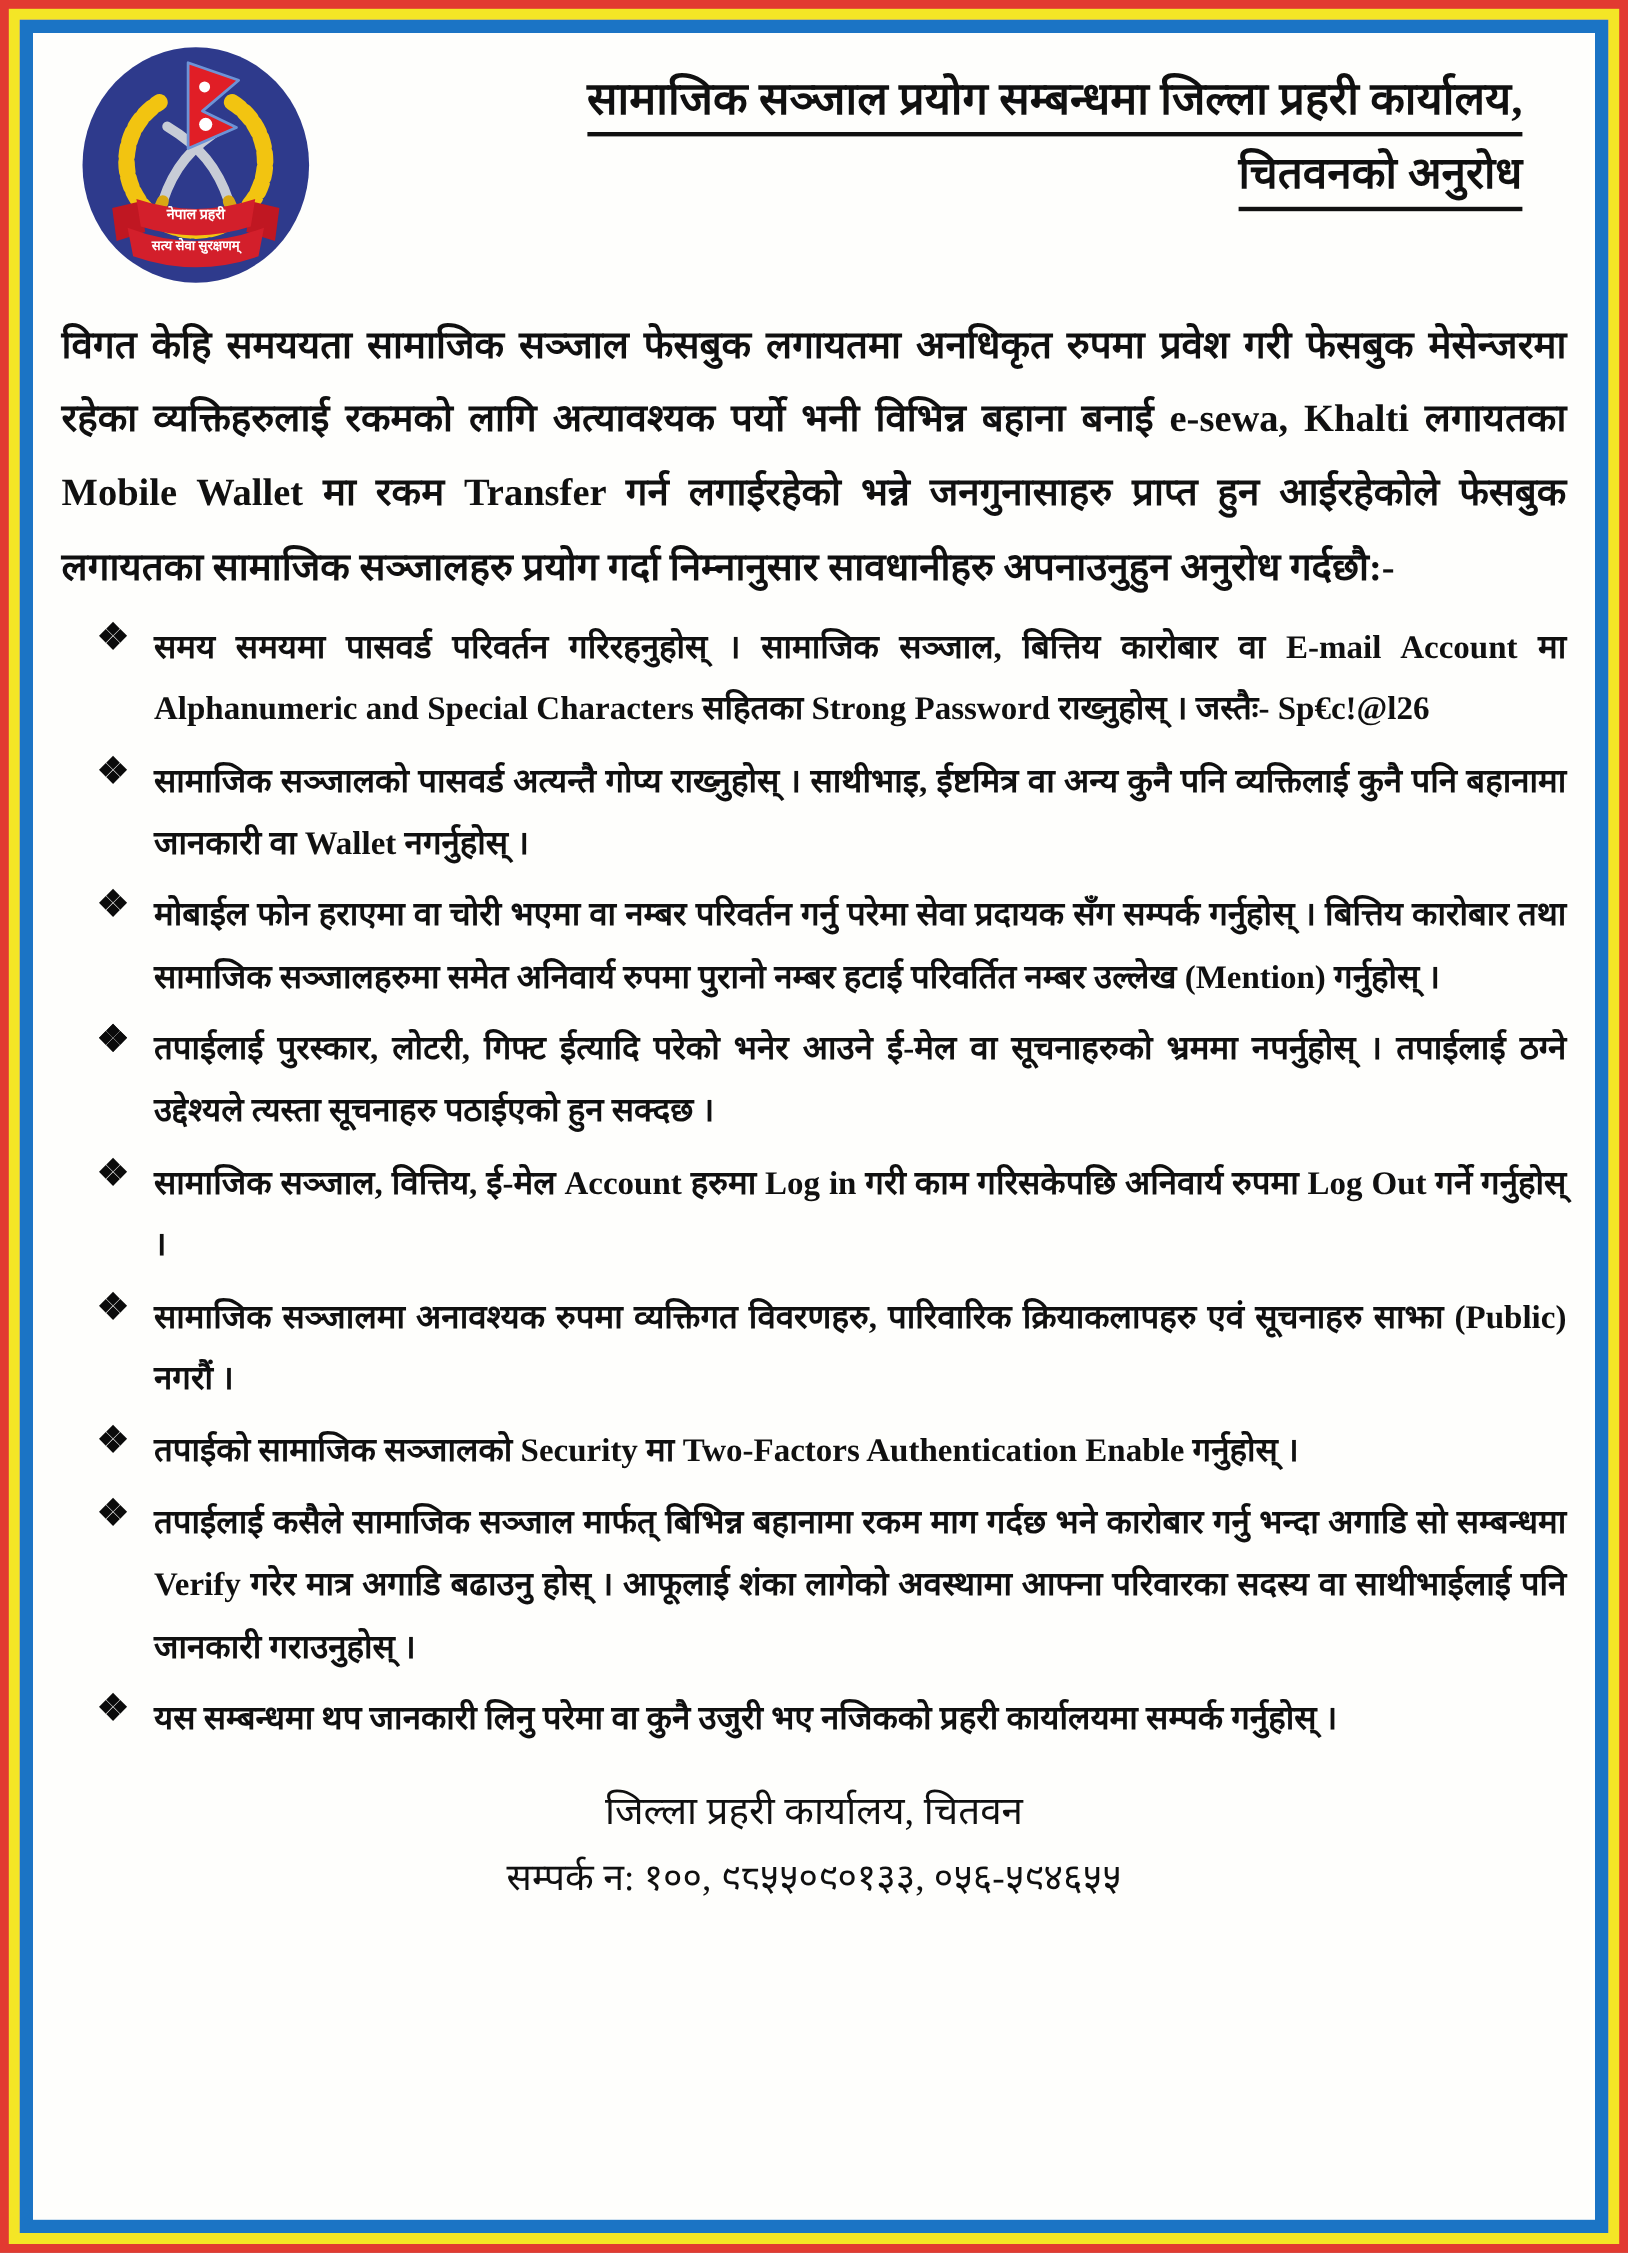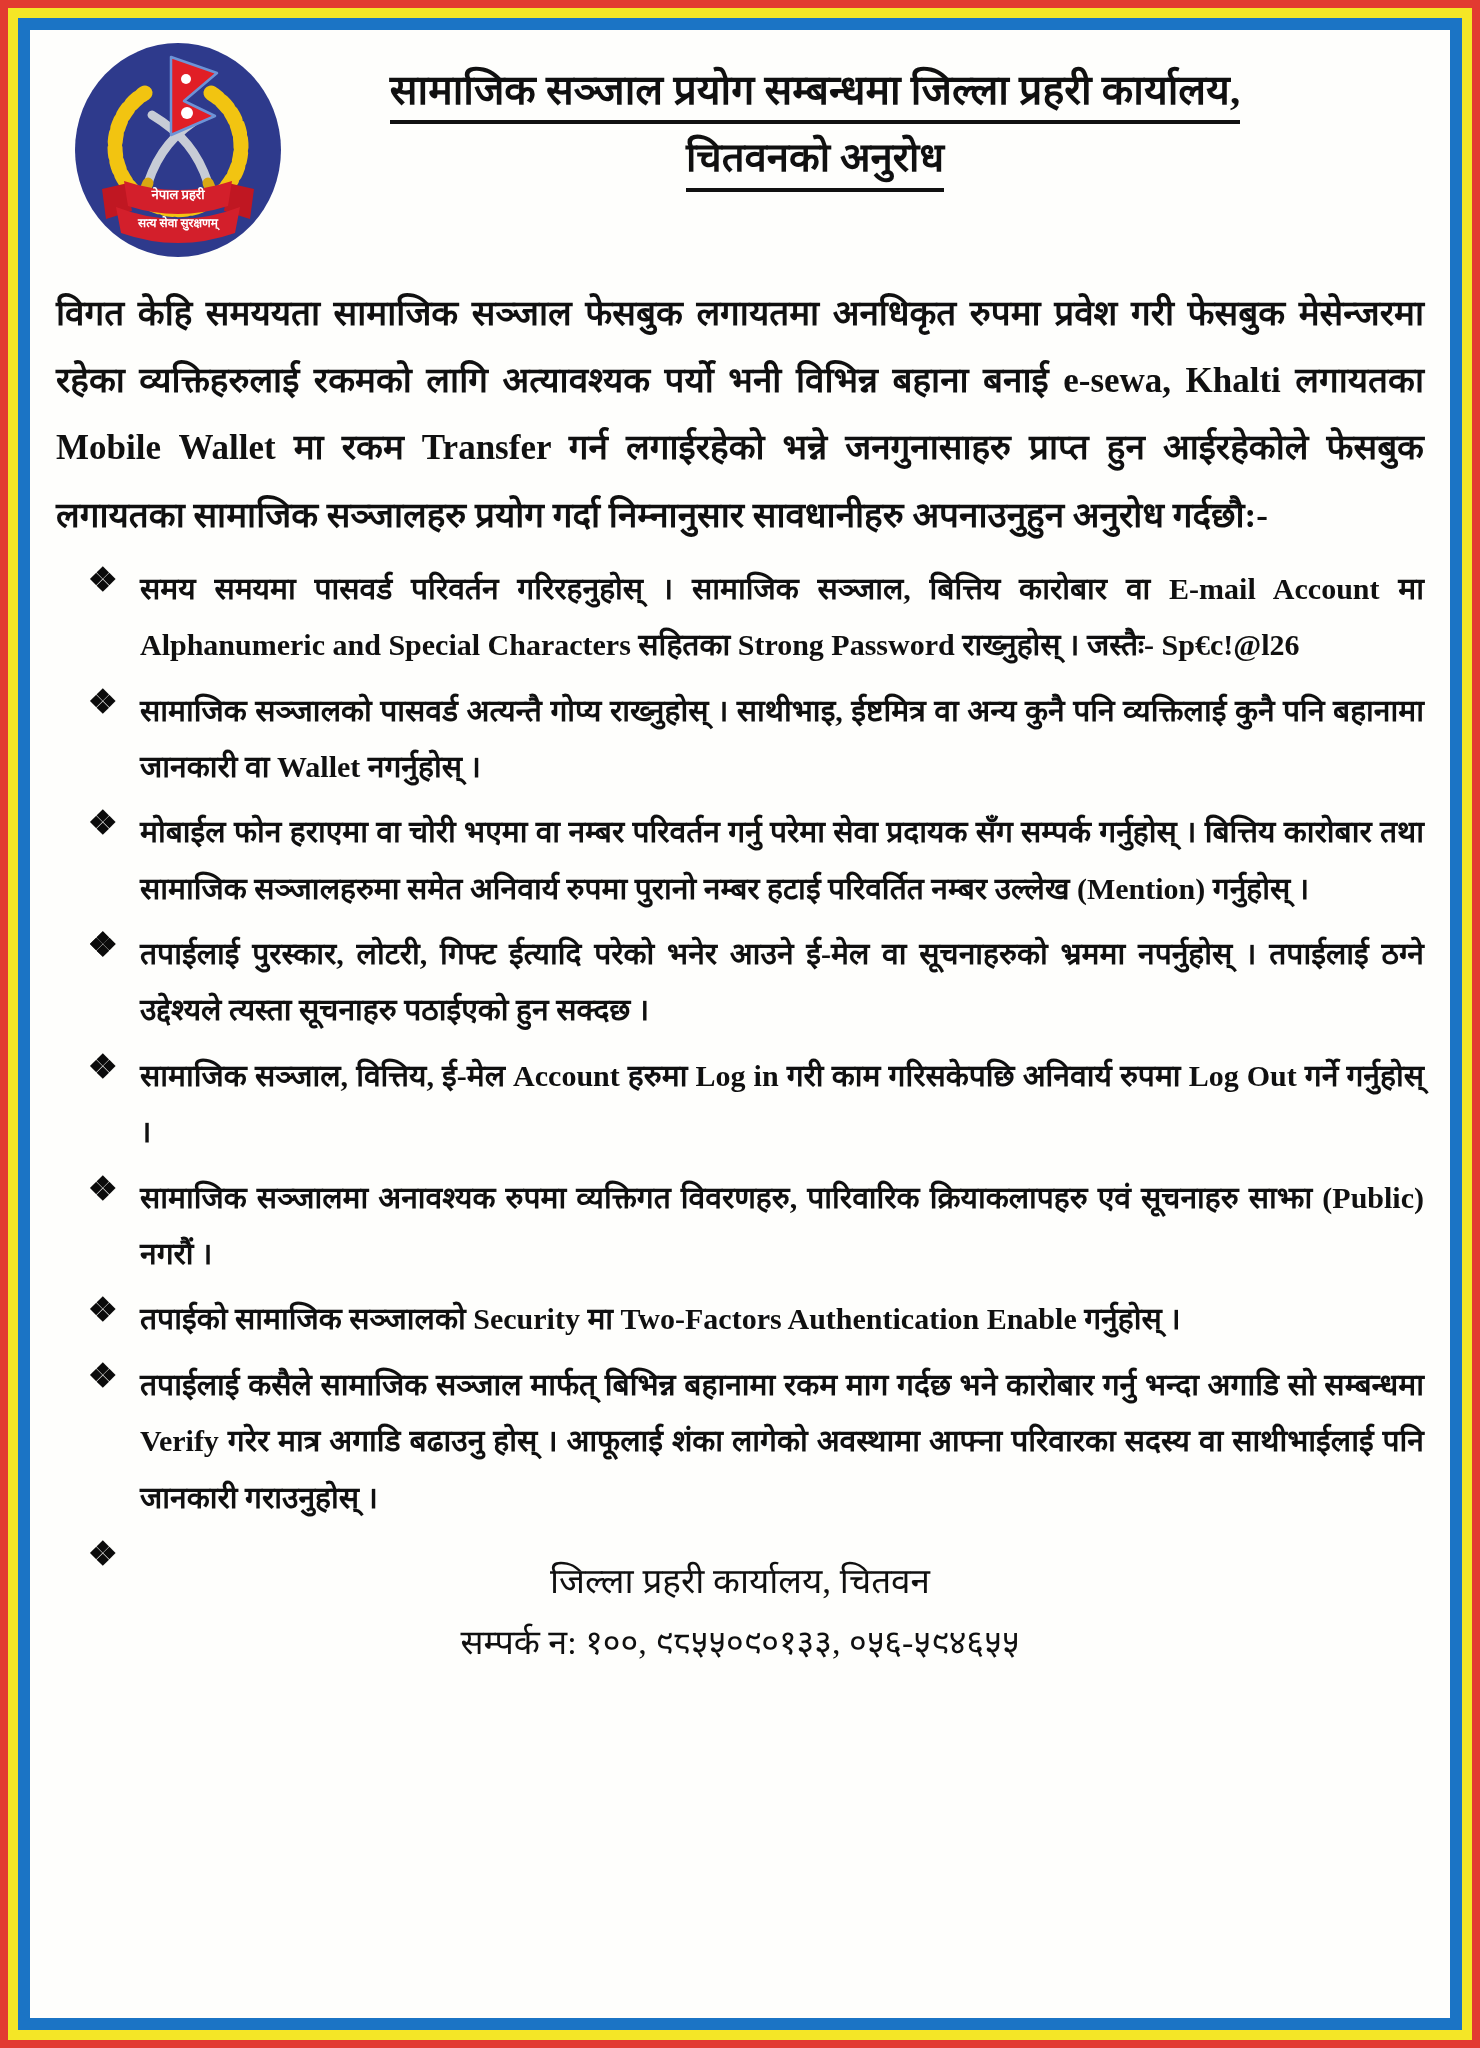--- a/index.html
+++ b/index.html
@@ -8,21 +8,21 @@
     background:#e23a31;border:8px solid #e23a31;
     font-family:"Liberation Serif","DejaVu Serif",serif;color:#101010;
   }
   .frame-yellow{width:100%;height:100%;box-sizing:border-box;border:10px solid #f4e626;}
   .frame-blue{
     width:100%;height:100%;box-sizing:border-box;border:12px solid #1b74c5;
     background:#fefefc;padding:8px 26px 0 26px;overflow:hidden;
   }
   header{position:relative;min-height:228px;}
   .logo{position:absolute;left:16px;top:2px;width:212px;height:220px;}
-  .titles{text-align:center;padding:26px 40px 0 190px;}
+  .titles{text-align:right;padding:26px 40px 0 190px;}
   .title-line{
     display:inline-block;font-size:41px;font-weight:bold;line-height:1.28;
     border-bottom:4px solid #111;padding-bottom:4px;
   }
   .title-line.second{margin-top:8px;font-size:40px;}
   .intro{
     font-size:35px;font-weight:bold;line-height:1.92;text-align:justify;
     margin:14px 0 0 0;
   }
   ul.points{list-style:none;margin:12px 0 0 32px;padding:0;}
@@ -79,21 +79,21 @@
     <ul class="points">
       <li><span class="marker">❖</span><span>समय समयमा पासवर्ड परिवर्तन गरिरहनुहोस् । सामाजिक सञ्जाल, बित्तिय कारोबार वा E-mail Account मा Alphanumeric and Special Characters सहितका Strong Password  राख्नुहोस् । जस्तैः- Sp€c!@l26</span></li>
       <li><span class="marker">❖</span><span>सामाजिक सञ्जालको पासवर्ड अत्यन्तै गोप्य राख्नुहोस् । साथीभाइ, ईष्टमित्र वा अन्य कुनै पनि व्यक्तिलाई कुनै पनि बहानामा जानकारी वा Wallet नगर्नुहोस् ।</span></li>
       <li><span class="marker">❖</span><span>मोबाईल फोन हराएमा वा चोरी भएमा वा नम्बर परिवर्तन गर्नु परेमा सेवा प्रदायक सँग सम्पर्क गर्नुहोस् । बित्तिय कारोबार तथा सामाजिक सञ्जालहरुमा समेत अनिवार्य रुपमा पुरानो नम्बर हटाई परिवर्तित नम्बर उल्लेख (Mention) गर्नुहोस् ।</span></li>
       <li><span class="marker">❖</span></li>
       <li><span class="marker">❖</span><span>तपाईलाई पुरस्कार, लोटरी, गिफ्ट ईत्यादि परेको भनेर आउने ई-मेल वा सूचनाहरुको भ्रममा नपर्नुहोस् । तपाईलाई ठग्ने उद्देश्यले त्यस्ता सूचनाहरु पठाईएको हुन सक्दछ ।</span></li>
       <li><span class="marker">❖</span><span>सामाजिक सञ्जाल, वित्तिय, ई-मेल Account हरुमा Log in गरी काम गरिसकेपछि अनिवार्य रुपमा Log Out गर्ने गर्नुहोस् ।</span></li>
       <li><span class="marker">❖</span><span>सामाजिक सञ्जालमा अनावश्यक रुपमा व्यक्तिगत विवरणहरु, पारिवारिक क्रियाकलापहरु एवं सूचनाहरु साझा (Public) नगरौं ।</span></li>
       <li><span class="marker">❖</span><span>तपाईको सामाजिक सञ्जालको Security मा Two-Factors Authentication Enable गर्नुहोस् ।</span></li>
       <li><span class="marker">❖</span><span>तपाईलाई कसैले सामाजिक सञ्जाल मार्फत् बिभिन्न बहानामा रकम माग गर्दछ भने कारोबार गर्नु भन्दा अगाडि सो सम्बन्धमा Verify गरेर मात्र अगाडि बढाउनु होस् । आफूलाई शंका लागेको अवस्थामा आफ्ना परिवारका सदस्य वा साथीभाईलाई पनि जानकारी गराउनुहोस् ।</span></li>
-      <li><span class="marker">❖</span></li>
+      <li><span class="marker">❖</span><span>यस सम्बन्धमा थप जानकारी लिनु परेमा वा कुनै उजुरी भए नजिकको प्रहरी कार्यालयमा सम्पर्क गर्नुहोस् ।</span></li>
     </ul>
 
     <footer>
       <div class="footer-line1">जिल्ला प्रहरी कार्यालय, चितवन</div>
       <div class="footer-line2">सम्पर्क न: १००, ९८५५०९०१३३, ०५६-५९४६५५</div>
     </footer>
 
   </div>
  </div>
 </div>

